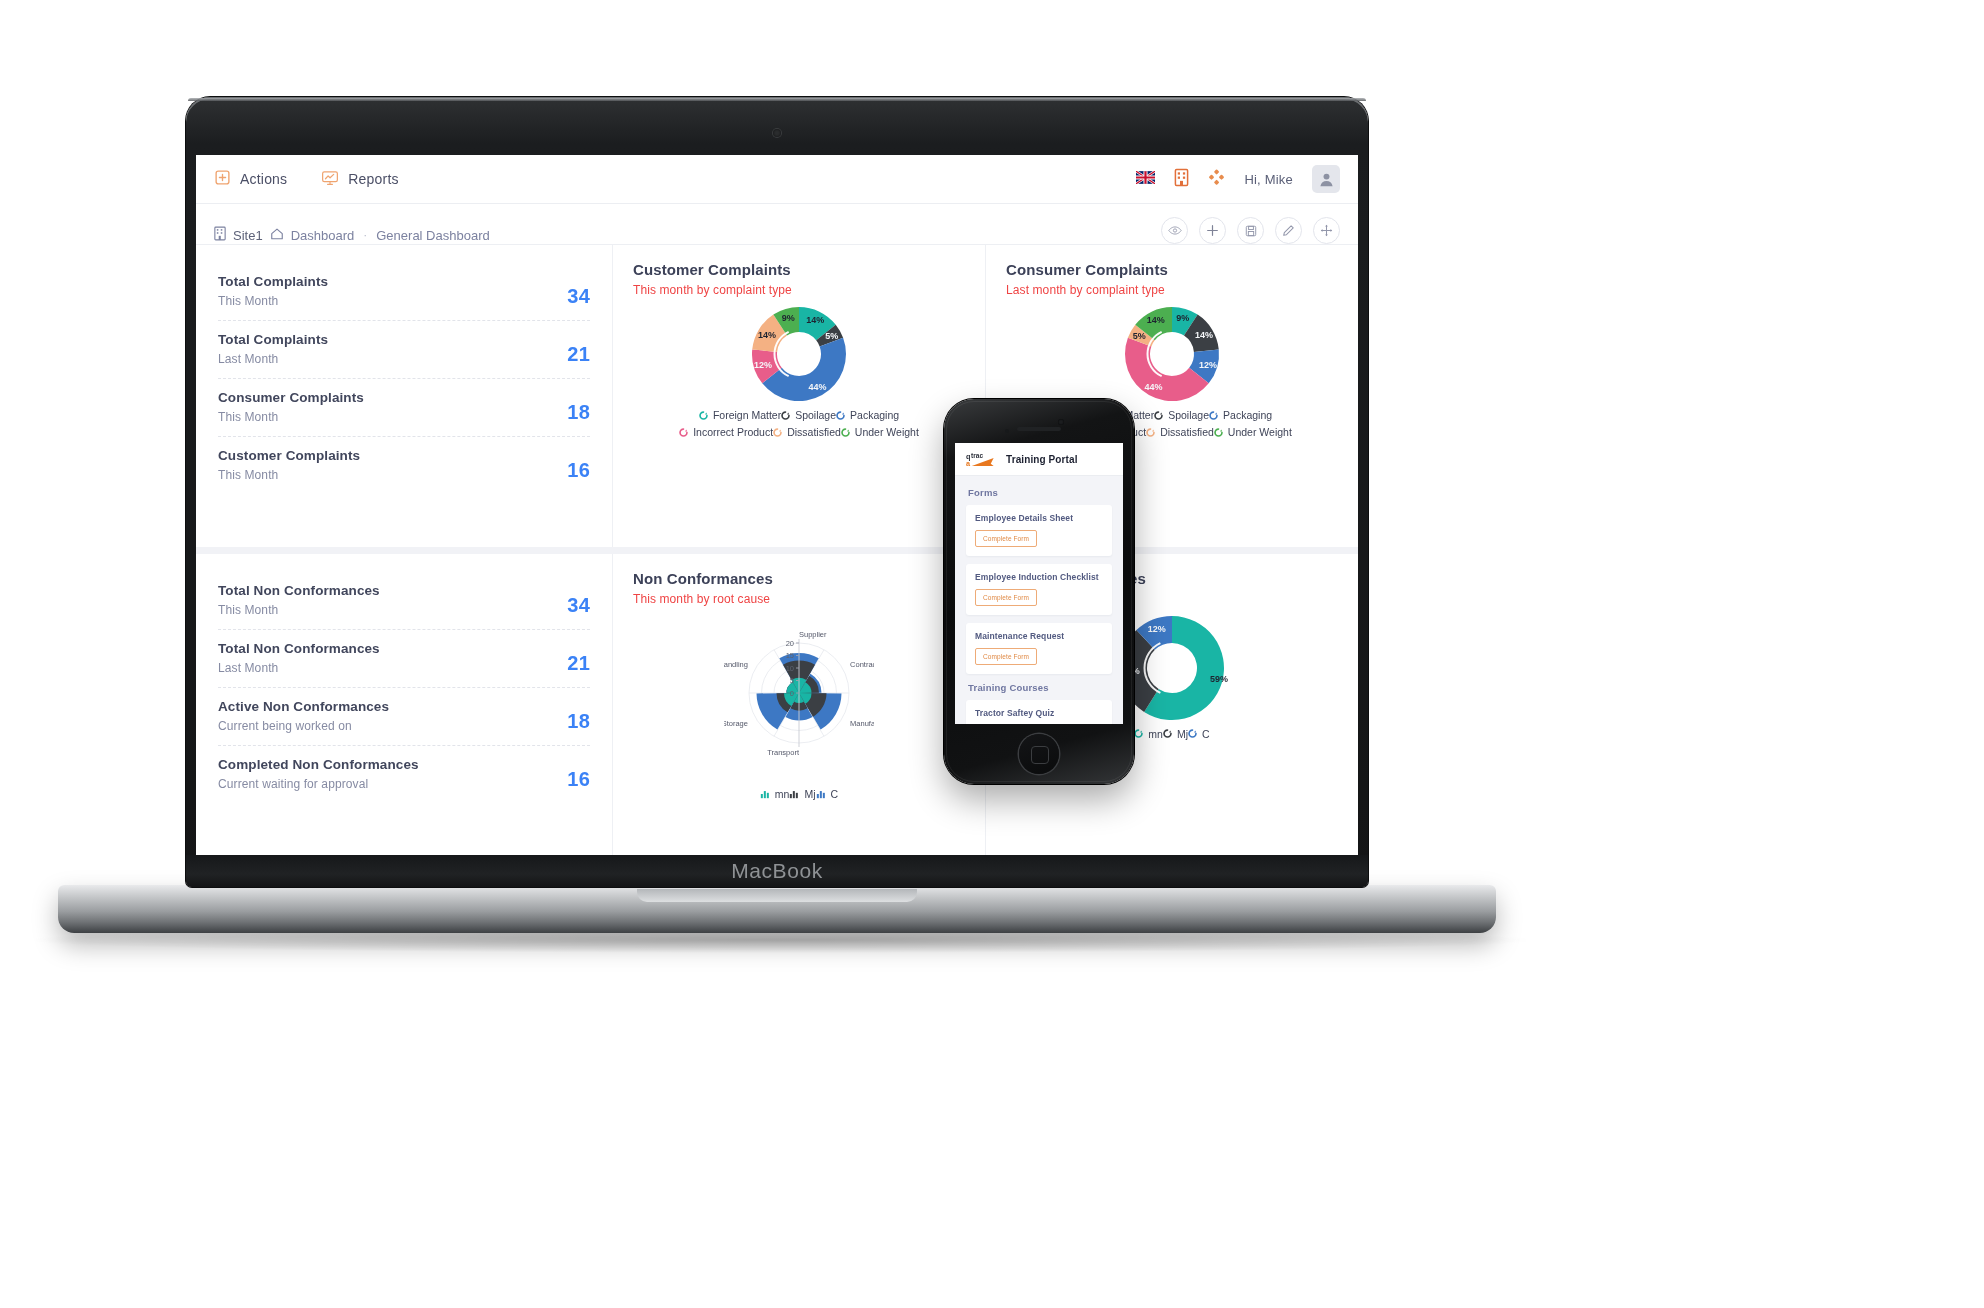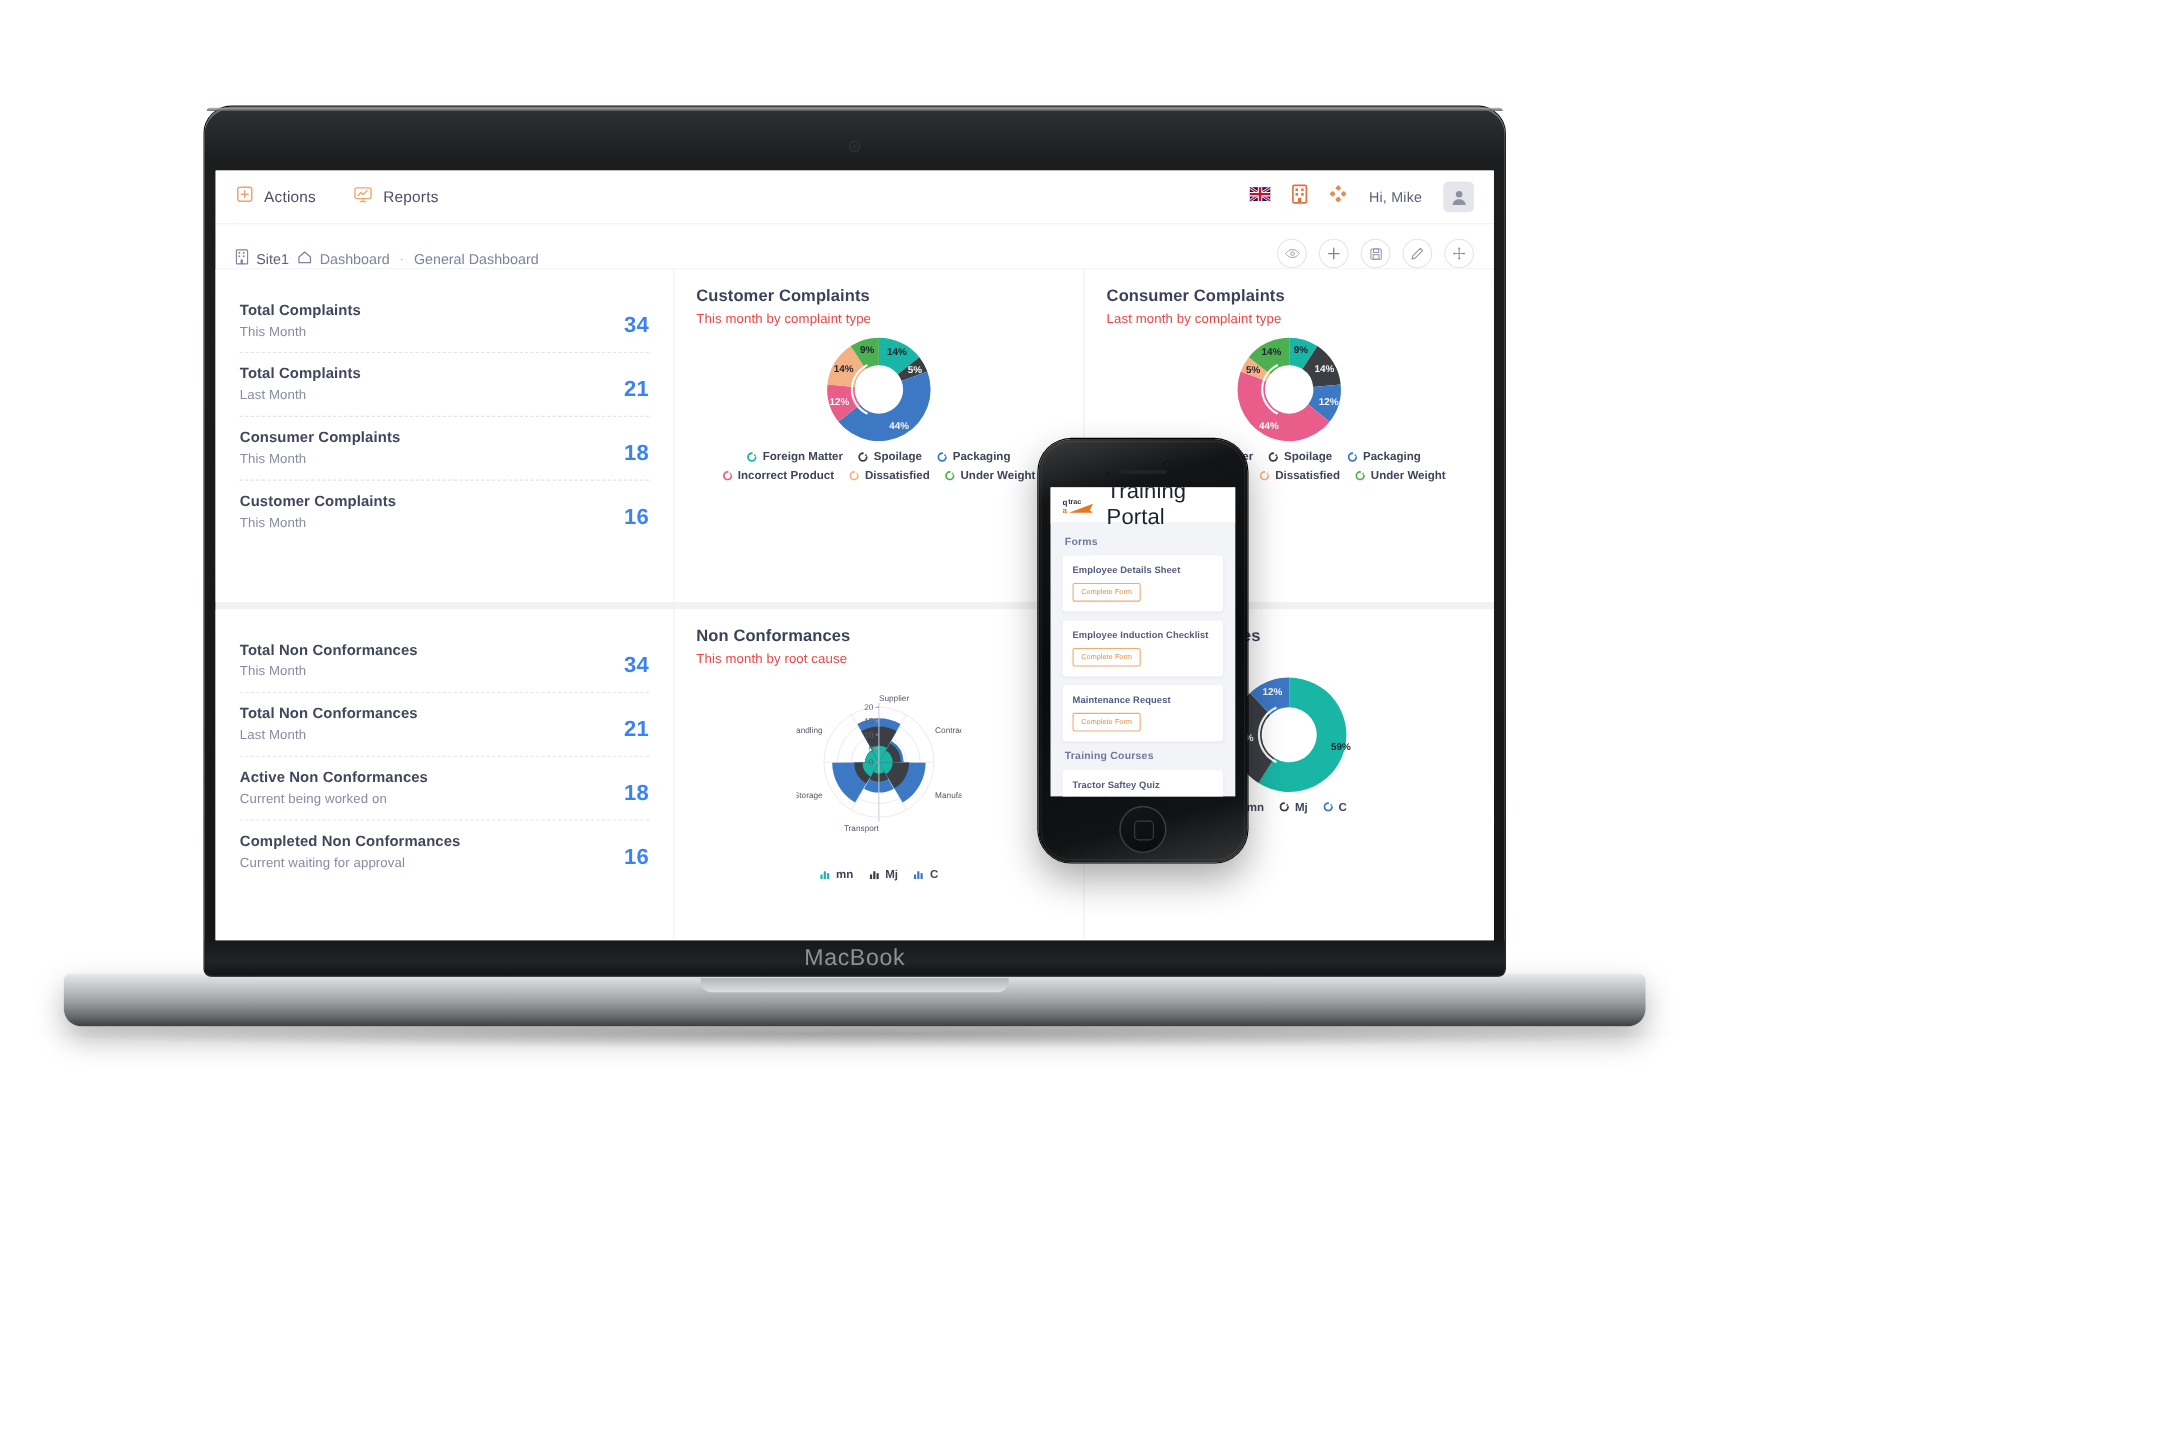--- a/index.html
+++ b/index.html
@@ -105,21 +105,21 @@
   }
   .kpi-row:last-child{border-bottom:none;}
   .kpi-t{font-size:13.5px;font-weight:bold;color:#41465c;letter-spacing:.1px;}
   .kpi-s{font-size:12px;color:#868ba3;margin-top:5px;letter-spacing:.1px;}
   .kpi-v{font-size:20px;font-weight:bold;color:#3b82f6;letter-spacing:.2px;}
 
   .ch-title{font-size:15px;font-weight:bold;color:#3c4158;letter-spacing:.1px;}
   .ch-sub{font-size:12px;color:#ef4444;margin-top:5px;letter-spacing:.1px;}
   .ch-body{display:flex;align-items:center;justify-content:center;margin-top:8px;}
   .legend{margin-top:6px;display:flex;flex-direction:column;align-items:center;gap:5px;}
-  .legend-line{display:flex;align-items:center;gap:14px;flex-wrap:nowrap;font-weight:bold;}
+  .legend-line{display:flex;align-items:center;flex-wrap:nowrap;}
   .lg{display:flex;align-items:center;gap:5px;font-size:10.5px;color:#3f4458;white-space:nowrap;}
   .lg .gl{flex:0 0 auto;}
 
   .donut-wrap{position:relative;}
   .donut-label{
     position:absolute;font-size:9px;font-weight:bold;color:#1e2330;
     transform:translate(-50%,-50%);pointer-events:none;
   }
   .donut-label.lt{color:#f4f6f9;}
 
@@ -157,21 +157,21 @@
   }
   .ip-home:after{
     content:"";position:absolute;left:50%;top:50%;width:16px;height:16px;
     margin:-8px 0 0 -8px;border-radius:4px;border:1.5px solid #3b3d40;
   }
 
   .ip-header{
     height:32px;background:#fff;display:flex;align-items:center;gap:8px;
     padding:0 11px;border-bottom:1px solid #ebedf1;
   }
-  .ip-title{font-size:20px;color:#1c2030;letter-spacing:.1px;}
+  .ip-title{font-size:10px;color:#1c2030;letter-spacing:.1px;font-weight:bold;}
   .ip-content{padding:9px 11px;}
   .ip-sec{font-size:9.5px;font-weight:bold;color:#6f76a0;margin:2px 0 7px 2px;letter-spacing:.2px;}
   .ip-card{background:#fff;border-radius:3px;padding:8px 9px 9px 9px;margin-bottom:8px;box-shadow:0 1px 2px rgba(25,30,60,.05);}
   .ip-card-t{font-size:8.5px;font-weight:bold;color:#525a80;letter-spacing:.1px;}
   .ip-card-d{font-size:6.5px;color:#9aa0bb;margin-top:4px;line-height:1.45;}
   .ip-btn{
     display:inline-block;margin-top:7px;padding:4px 7px;border:1px solid #eeab77;
     border-radius:2px;color:#e08a46;font-size:6.5px;background:#fff;cursor:pointer;letter-spacing:.1px;
   }
 

